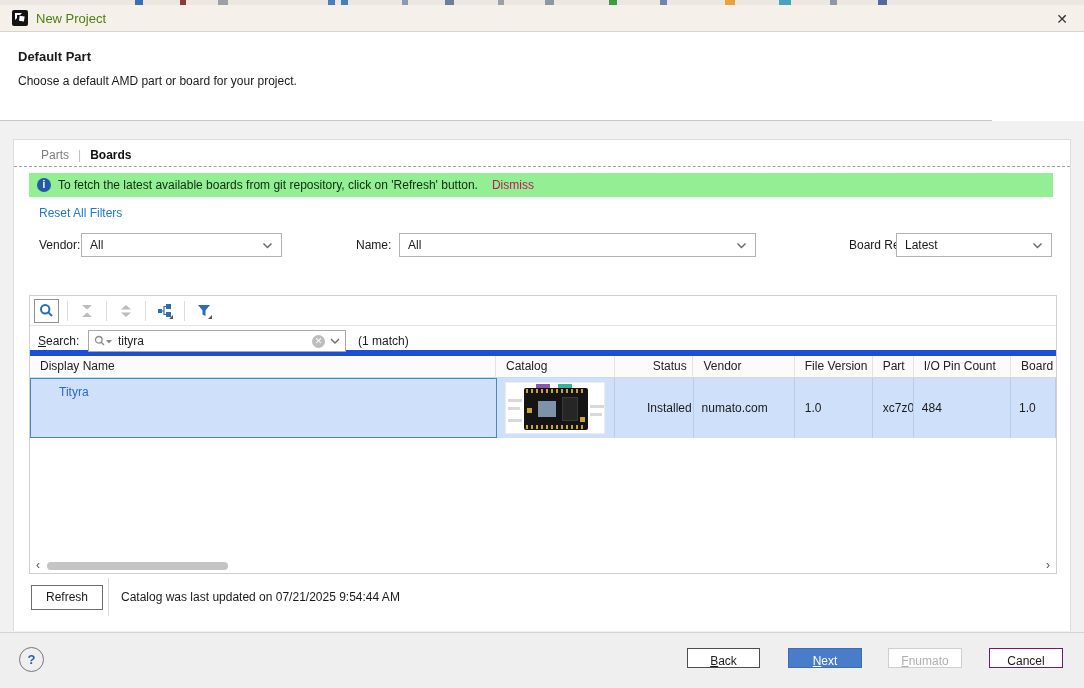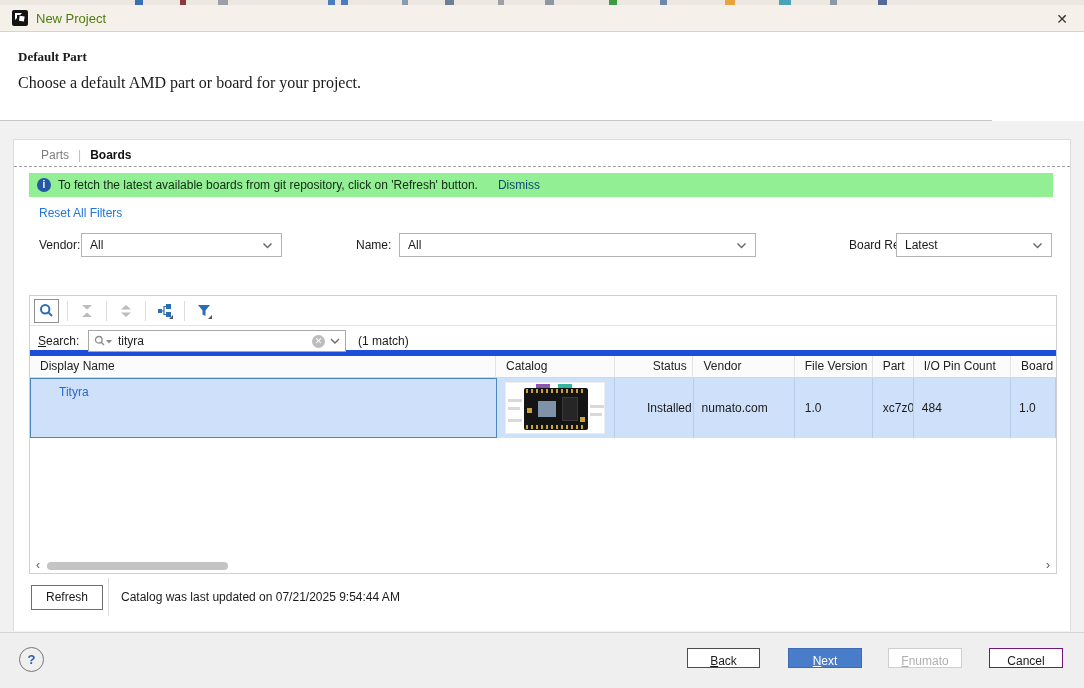--- a/index.html
+++ b/index.html
@@ -14,43 +14,43 @@
   
   .titlebar { position:absolute; left:0; top:5px; width:1084px; height:27px; background:#f5f1ea;
               border-bottom:1px solid #d8d3cb; display:flex; align-items:center; }
   .titlebar .logo { width:16px; height:16px; margin-left:12px; }
   .titlebar .title { margin-left:8px; font-size:13px; color:#4d7c0f; }
   .close-btn { position:absolute; right:12px; top:4px; width:20px; height:20px; text-align:center;
                line-height:20px; font-size:14px; color:#333; cursor:default; }
 
   
   .wiz-head { position:absolute; left:0; top:32px; width:992px; height:89px; background:#fff;
-              border-bottom:1px solid #c6c6c6;font-family:Liberation Serif, serif; }
+              border-bottom:1px solid #c6c6c6; }
   .wiz-title { position:absolute; left:18px; top:17px; font-size:13px; font-weight:bold; }
-  .wiz-sub { position:absolute; left:18px; top:42px; font-size:16px; }
+  .wiz-sub { position:absolute; left:18px; top:42px; font-size:12px; }
 
   
   .band { position:absolute; left:0; top:121px; width:1084px; height:511px; background:#f1f1f1; }
   .panel { position:absolute; left:13px; top:18px; width:1058px; height:492px; background:#fff;
            border:1px solid #dcdcdc; border-bottom:none; }
 
   
   .tabs { position:absolute; left:27px; top:5px; height:20px; display:flex; align-items:center; gap:9px; }
   .tab-parts { color:#7d7d7d; }
   .tab-sep { color:#bdbdbd; }
   .tab-boards { color:#111; font-weight:bold; }
   .tab-dash { position:absolute; left:0; top:26px; width:100%; border-bottom:1px dashed #9f9f9f; }
 
   
   .banner { position:absolute; left:15px; top:33px; width:1024px; height:24px; background:#93ef93;
             display:flex; align-items:center; }
   .info-ic { width:14px; height:14px; border-radius:50%; background:#2458a6; color:#fff; font-size:10px;
              font-weight:bold; text-align:center; line-height:14px; margin:0 7px 0 8px; font-style:normal; }
   .banner .msg { color:#102a12; }
-  .banner .dismiss { color:#0c4a6e; margin-left:20px; cursor:pointer; }
+  .banner .dismiss { color:#be185d; margin-left:14px; cursor:pointer; }
 
   .link { color:#2076d8; cursor:pointer; }
   .reset-link { position:absolute; left:25px; top:66px; }
 
   
   .flabel { position:absolute; top:98px; }
   .dd { position:absolute; top:93px; height:24px; background:#fff; border:1px solid #b3b3b3;
         display:flex; align-items:center; }
   .dd .val { margin-left:8px; flex:1; }
   .dd svg { margin-right:8px; }

